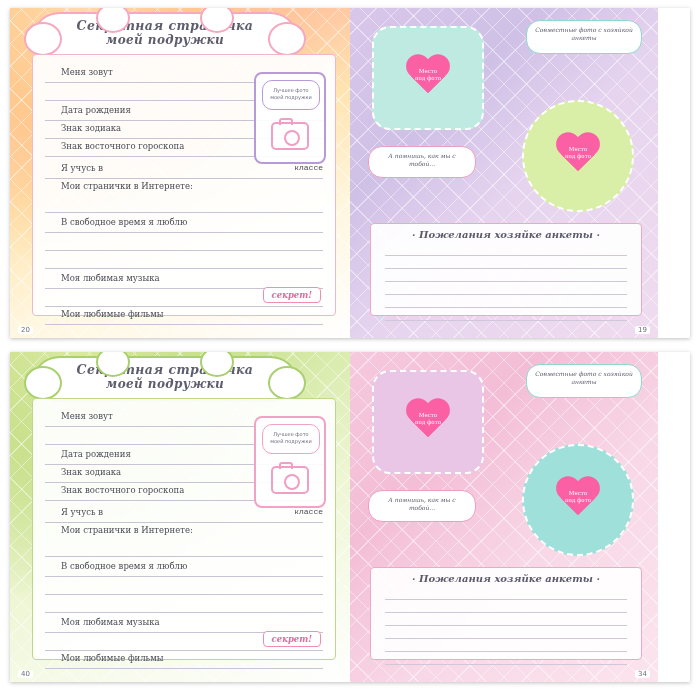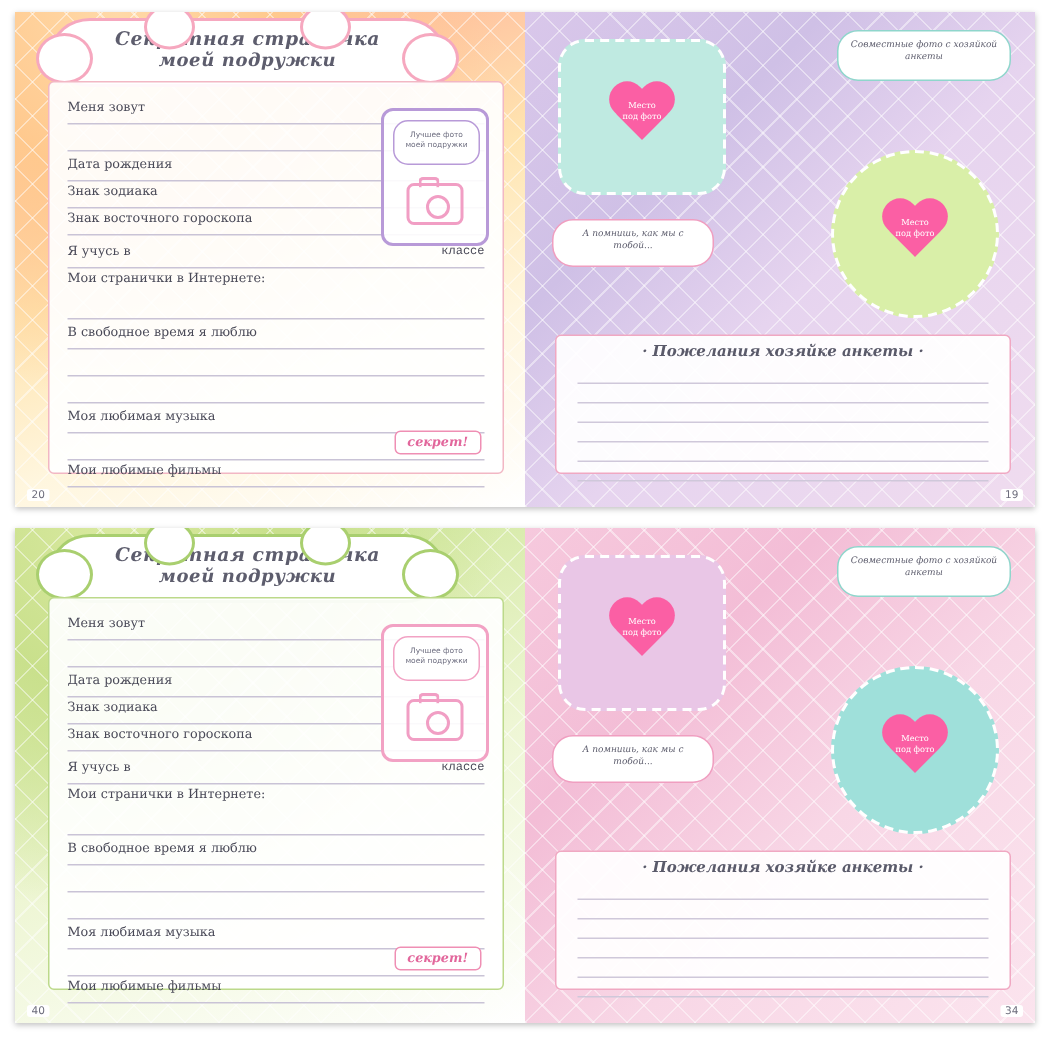--- a/index.html
+++ b/index.html
@@ -21,21 +21,21 @@
   #sheet-bottom{top:352px;}
 
   
   .page-left{
     position:relative;
     width:340px;height:100%;
     overflow:hidden;
   }
   .page-right{
     position:relative;
-    width:340px;height:100%;
+    width:308px;height:100%;
     overflow:hidden;
   }
   .lp-orange{
     background:
       radial-gradient(circle at 20% 0%, #ffd9a8 0%, #ffc98e 25%, rgba(255,201,142,0) 60%),
       linear-gradient(160deg,#ffb4c8 0%, #ffc2a0 22%, #ffe4b0 45%, #fff6de 70%, #ffffff 100%);
   }
   .lp-green{
     background:
       radial-gradient(circle at 20% 0%, #d9e9a0 0%, #c9e08c 25%, rgba(201,224,140,0) 60%),
@@ -104,21 +104,21 @@
   .field{
     position:absolute;
     left:12px;right:12px;
     height:15px;
     font-family:"DejaVu Serif", serif;
     font-size:8.5px;
     color:#4a4a58;
     border-bottom:1px solid #c9c3d6;
     white-space:nowrap;
   }
-  .field .lbl{background:transparent;padding-right:3px;}
+  .field .lbl{background:transparent;padding-right:3px;margin-left:16px;}
   .field .tail{
     font-size:8px;
     float:right;
     color:#4a4a58;
     font-family:Liberation Mono, monospace;
   }
 
   
   .photo-frame{
     position:absolute;

